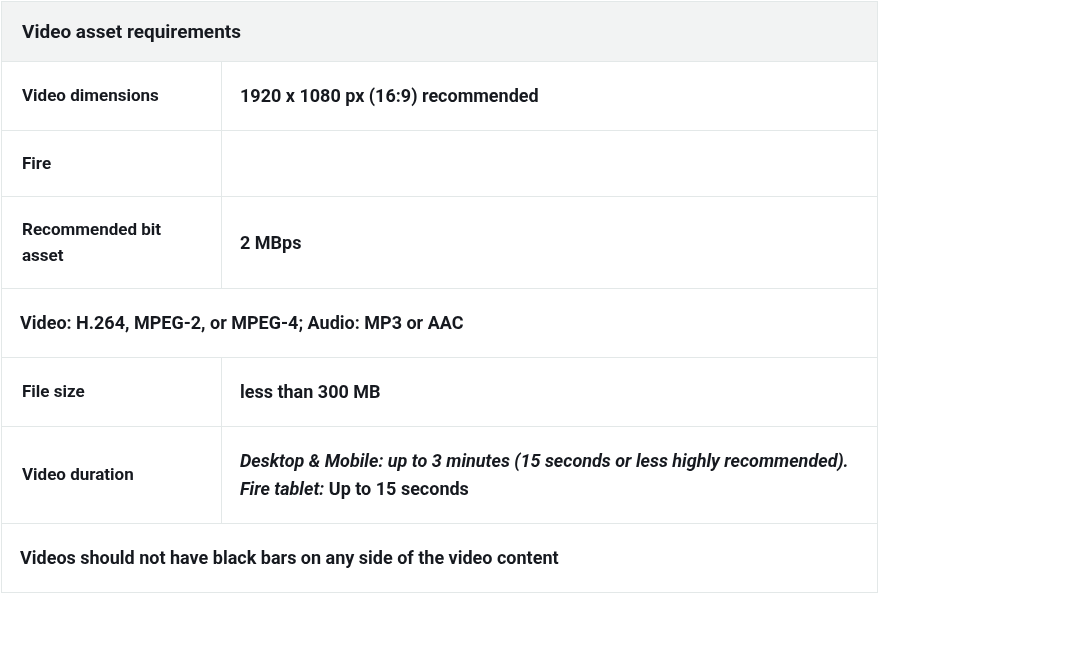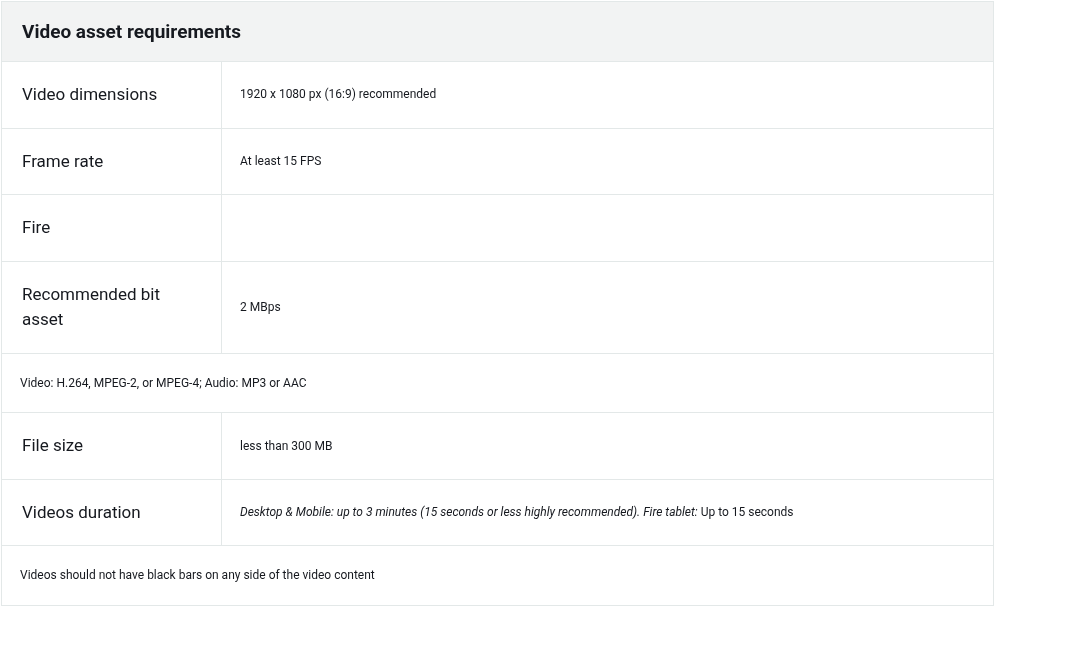--- a/index.html
+++ b/index.html
@@ -8,38 +8,39 @@
       box-sizing: border-box;
     }
 
     body {
       font-family: -apple-system, BlinkMacSystemFont, "Segoe UI", Roboto, "Helvetica Neue", Arial, sans-serif;
       background: #ffffff;
       padding: 0;
     }
 
     .table {
-      width: 993px;
+      width: 877px;
       border-collapse: collapse;
       border: 1px solid #e3e8e8;
       margin: 1px;
     }
 
     .table-header {
       background: #f2f3f3;
       padding: 18px 20px;
       font-size: 19px;
       font-weight: 700;
       color: #16191f;
       border-bottom: 1px solid #e3e8e8;
     }
 
     .table-row {
       display: flex;
       border-bottom: 1px solid #e3e8e8;
+      font-weight: bold;
     }
 
     .table-row:last-child {
       border-bottom: none;
     }
 
     .label-cell {
       width: 220px;
       min-width: 220px;
       padding: 20px 18px 20px 20px;
@@ -47,21 +48,21 @@
       color: #16191f;
       border-right: 1px solid #e3e8e8;
       display: flex;
       align-items: center;
       line-height: 1.5;
     }
 
     .value-cell {
       flex: 1;
       padding: 20px 20px 20px 18px;
-      font-size: 12px;
+      font-size: 18px;
       color: #16191f;
       display: flex;
       align-items: center;
       line-height: 1.55;
     }
 
     .italic {
       font-style: italic;
     }
   </style>
@@ -69,45 +70,41 @@
 <body>
 
 <div class="table">
   <div class="table-header">Video asset requirements</div>
 
   <div class="table-row">
     <div class="label-cell">Video dimensions</div>
     <div class="value-cell">1920 x 1080 px (16:9) recommended</div>
   </div>
 
-  <div class="table-row">
-    <div class="label-cell">Frame rate</div>
-    <div class="value-cell">At least 15 FPS</div>
-  </div>
 
   <div class="table-row">
     <div class="label-cell">Fire</div>
   </div>
 
   <div class="table-row">
     <div class="label-cell">Recommended bit asset</div>
     <div class="value-cell">2 MBps</div>
   </div>
 
   <div class="table-row">
     <div class="value-cell">Video: H.264, MPEG-2, or MPEG-4; Audio: MP3 or AAC</div>
   </div>
 
   <div class="table-row">
     <div class="label-cell">File size</div>
     <div class="value-cell">less than 300 MB</div>
   </div>
 
   <div class="table-row">
-    <div class="label-cell">Videos duration</div>
+    <div class="label-cell">Video duration</div>
     <div class="value-cell">
       <span>
         <span class="italic">Desktop &amp; Mobile: up to 3 minutes (15 seconds or less highly recommended). Fire tablet:</span><span> Up to 15 seconds</span>
       </span>
     </div>
   </div>
 
   <div class="table-row">
     <div class="value-cell">Videos should not have black bars on any side of the video content</div>
   </div>

